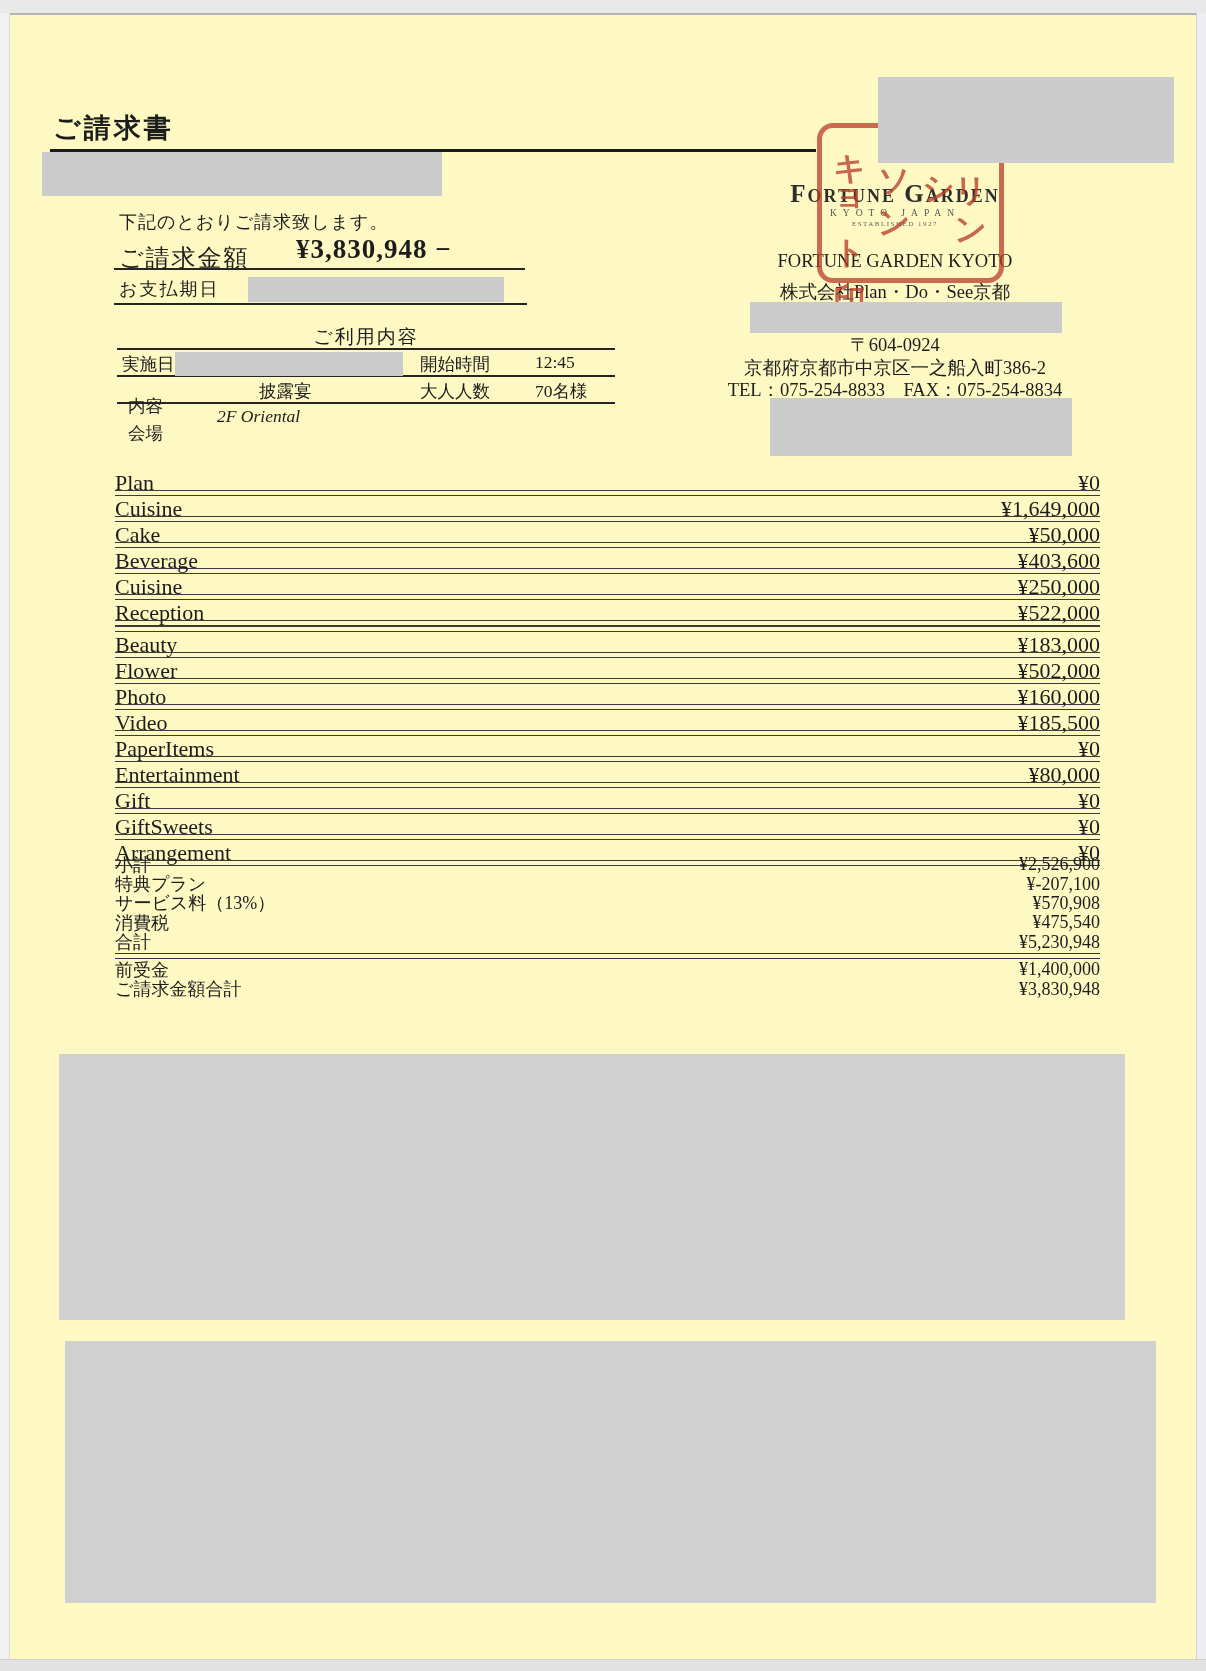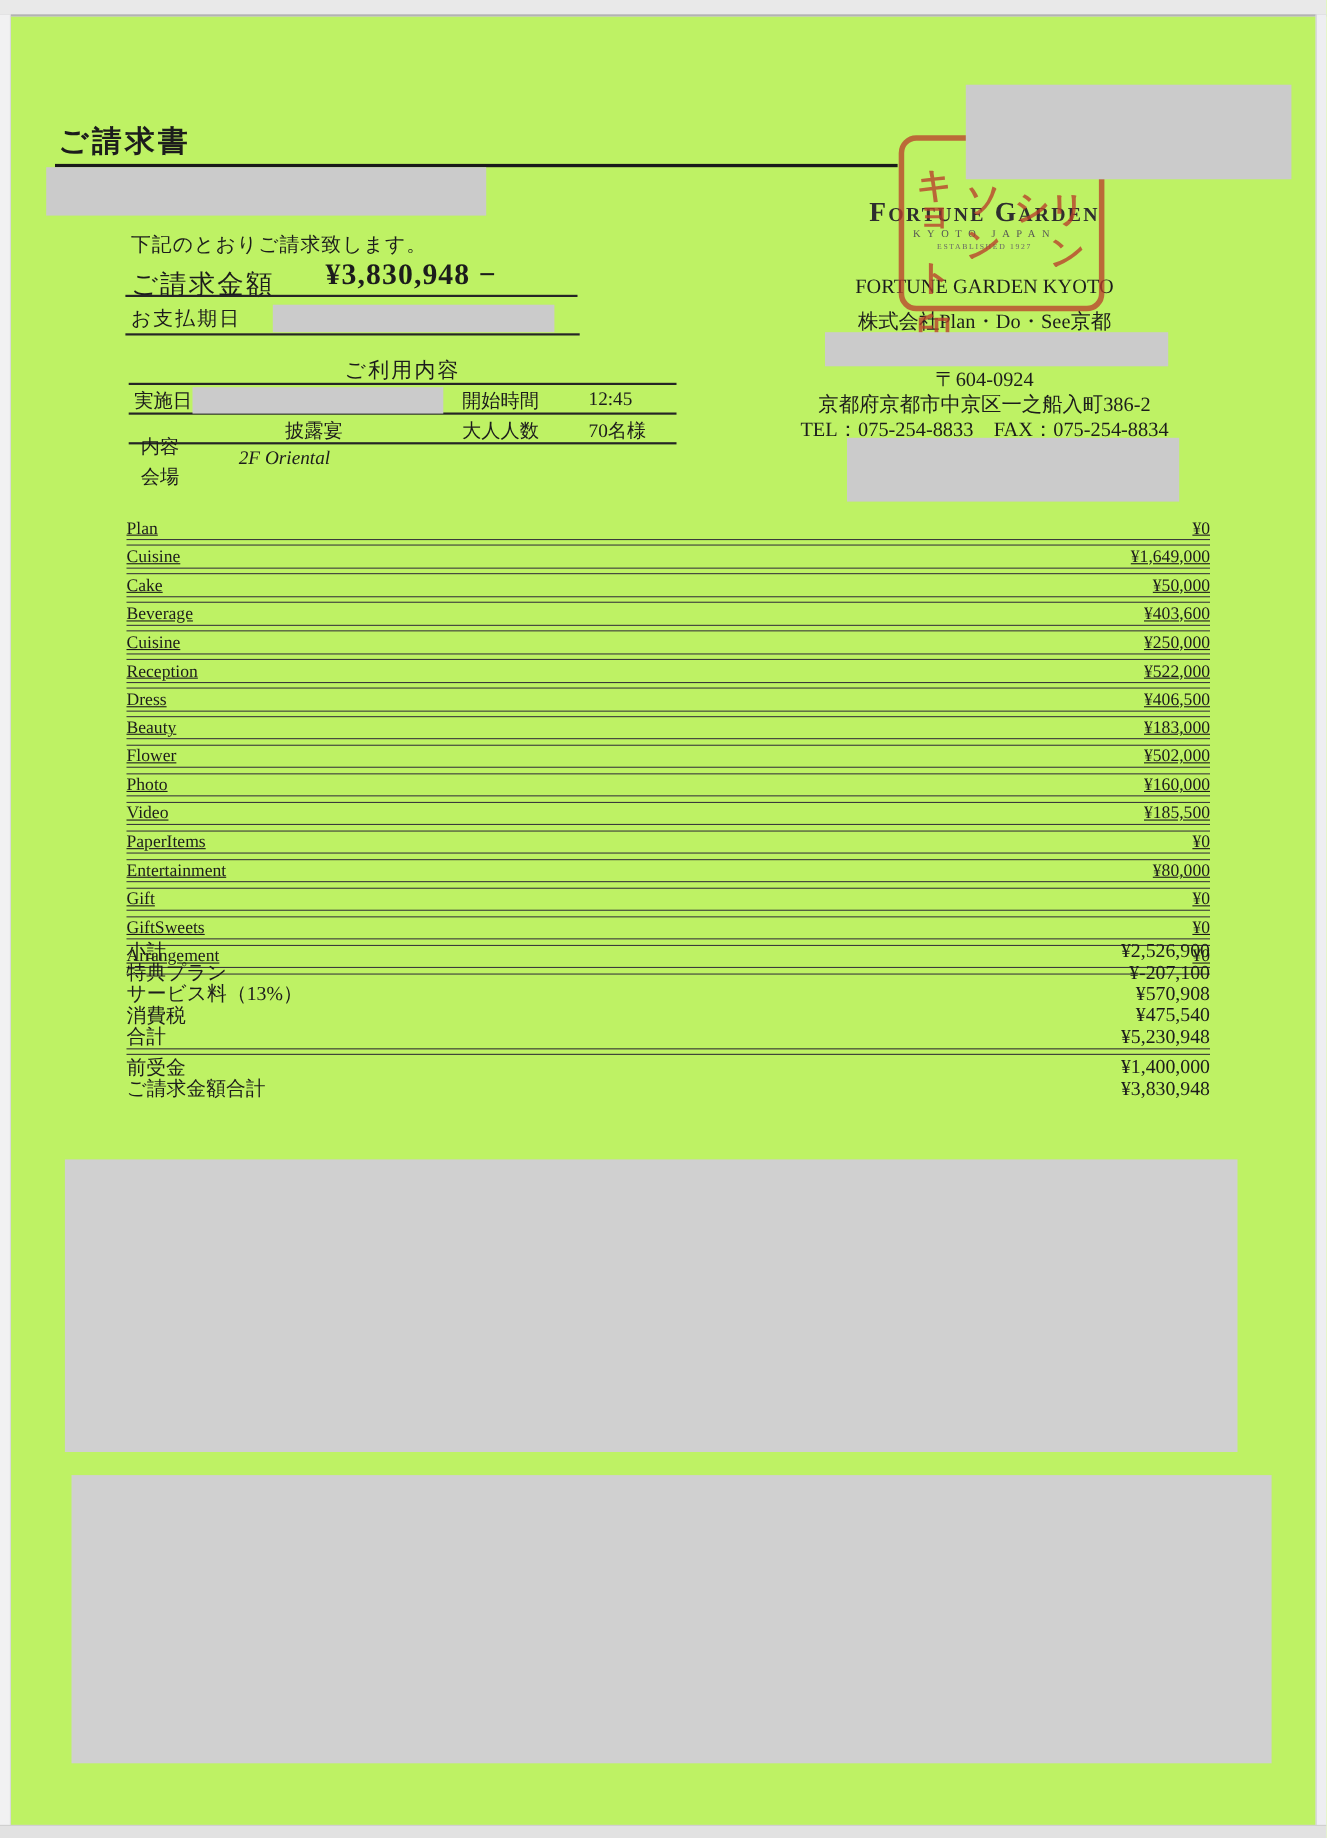--- a/index.html
+++ b/index.html
@@ -1,16 +1,16 @@
 <!DOCTYPE html>
 <html><head>
 <meta charset="utf-8">
 <style>
   html,body{margin:0;padding:0;background:#ffffff;}
-  .stage{position:relative;width:1206px;height:1671px;background:#bef264;overflow:hidden;
+  .stage{position:relative;width:1206px;height:1671px;background:#fef9c3;overflow:hidden;
          font-family:"Liberation Serif","DejaVu Serif",serif;color:#1c1c1c;}
   .abs{position:absolute;}
   .redact{position:absolute;background:#cbcbcb;z-index:6;}
 
   
   .top-band{left:0;top:0;width:1206px;height:13px;background:#e9e9e9;border-bottom:2px solid #b3b3b3;z-index:9;}
   .left-edge{left:0;top:13px;width:9px;height:1658px;background:#f1f1f2;border-right:1px solid #dadada;z-index:9;}
   .right-edge{left:1196px;top:13px;width:10px;height:1658px;background:#eeeef2;border-left:1px solid #cfcfd4;z-index:9;}
   .bottom-band{left:0;top:1659px;width:1206px;height:12px;background:#e2e2e2;border-top:1px solid #d0d0d0;z-index:9;}
 
@@ -31,21 +31,21 @@
   .u-rule{border-top:2px solid #252525;}
   .u-row .c1{position:absolute;left:5px;top:2px;}
   .u-row .c1b{position:absolute;left:11px;top:2px;margin-top:15px;}
   .u-row .c2a{position:absolute;left:142px;top:2px;}
   .u-row .c2b{position:absolute;left:100px;top:2px;font-style:italic;}
   .u-row .c3{position:absolute;left:303px;top:2px;}
   .u-row .c4{position:absolute;left:418px;top:2px;text-align:right;}
 
   
   .items{left:115px;top:470px;width:985px;}
-  .irow{height:19.6px;display:flex;justify-content:space-between;align-items:flex-end;font-size:16px;text-decoration:underline;}
+  .irow{height:19.6px;display:flex;justify-content:space-between;align-items:flex-start;font-size:22px;}
   .sep{height:4.4px;border-top:1.5px solid #3b3b3b;border-bottom:1.5px solid #3b3b3b;}
 
   
   .totals{left:115px;top:855px;width:985px;}
   .trow{height:19.4px;display:flex;justify-content:space-between;align-items:center;font-size:18px;}
   .dbl{height:4px;border-top:1.6px solid #333;border-bottom:1.6px solid #333;margin:1px 0;}
 
   
   .logo-block{left:740px;top:181px;width:310px;text-align:center;z-index:1;}
   .logo-main{font-variant:small-caps;font-size:25px;font-weight:600;letter-spacing:2px;color:#2e2e2e;line-height:1;}
@@ -143,24 +143,20 @@
     <div class="irow">
         <span>Cuisine</span>
         <span>¥250,000</span>
       </div>
       <div class="sep"></div>
     <div class="irow">
         <span>Reception</span>
         <span>¥522,000</span>
       </div>
       <div class="sep"></div>
-    <div class="irow">
-        <span>Dress</span>
-        <span>¥406,500</span>
-      </div>
       <div class="sep"></div>
     <div class="irow">
         <span>Beauty</span>
         <span>¥183,000</span>
       </div>
       <div class="sep"></div>
     <div class="irow">
         <span>Flower</span>
         <span>¥502,000</span>
       </div>

